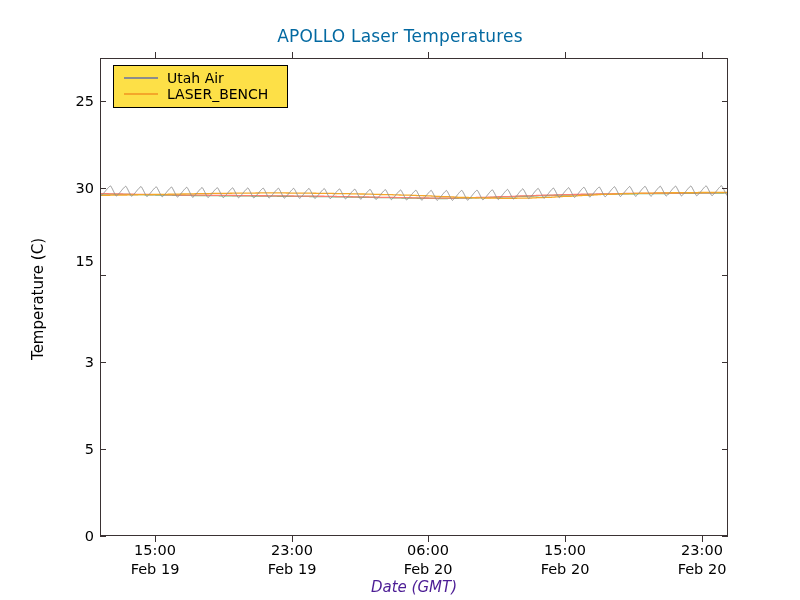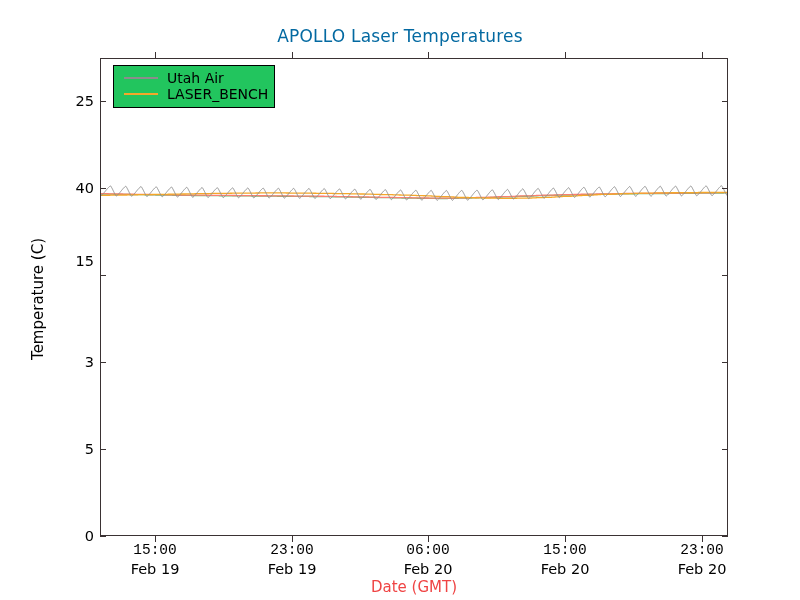--- a/index.html
+++ b/index.html
@@ -86,21 +86,21 @@
   .xtick {
     position: absolute;
     top: 541px;
     width: 140px;
     margin-left: -70px;
     text-align: center;
     font-size: 14.5px;
     line-height: 19px;
     color: #000;
   }
-  .xtick .t-time { display: block; font-family: Liberation Mono, monospace; }
+  .xtick .t-time { display: block; }
   .xtick .t-date { display: block; }
   .xtick-mark {
     position: absolute;
     top: 536px;
     width: 0;
     height: 6px;
     border-left: 1.4px solid #3a3233;
   }
   .xtick-mark-top {
     position: absolute;
@@ -111,42 +111,43 @@
   }
 
   
   #xlabel {
     position: absolute;
     left: 100px;
     top: 578px;
     width: 628px;
     text-align: center;
     font-size: 15px;
-    color: #ef4444;
+    color: #4c1d95;
+    font-style: italic;
   }
   #ylabel {
     position: absolute;
     left: -122px;
     top: 290px;
     width: 320px;
     text-align: center;
     font-size: 15px;
     transform: rotate(-90deg);
     transform-origin: center center;
     color: #000;
   }
 
   
   #legend {
     position: absolute;
     left: 113px;
     top: 65px;
-    width: 162px;
+    width: 175px;
     border: 1.3px solid #000;
-    background: #22c55e;
+    background: #fde047;
     padding: 4px 6px 5px 6px;
     box-sizing: border-box;
   }
   .legend-row {
     display: flex;
     align-items: center;
     height: 16px;
   }
   .legend-swatch {
     width: 34px;
@@ -189,21 +190,21 @@
         <span class="legend-swatch" style="border-top-color: rgb(244, 167, 42);"></span>
         <span class="legend-label">LASER_BENCH</span>
       </div>
     </div>
 
   <div id="ytick-labels">
       <div class="ytick" style="top: 536px;">0</div>
       <div class="ytick" style="top: 449.091px;">5</div>
       <div class="ytick" style="top: 362.182px;">3</div>
       <div class="ytick" style="top: 261px;">15</div>
-      <div class="ytick" style="top: 188.364px;">40</div>
+      <div class="ytick" style="top: 188.364px;">30</div>
       <div class="ytick" style="top: 101.455px;">25</div>
     </div>
   <div id="ytick-marks">
       <div class="ytick-mark" style="top: 536px;"></div>
       <div class="ytick-mark-right" style="top: 536px;"></div>
       <div class="ytick-mark" style="top: 449.091px;"></div>
       <div class="ytick-mark-right" style="top: 449.091px;"></div>
       <div class="ytick-mark" style="top: 362.182px;"></div>
       <div class="ytick-mark-right" style="top: 362.182px;"></div>
       <div class="ytick-mark" style="top: 275.273px;"></div>

